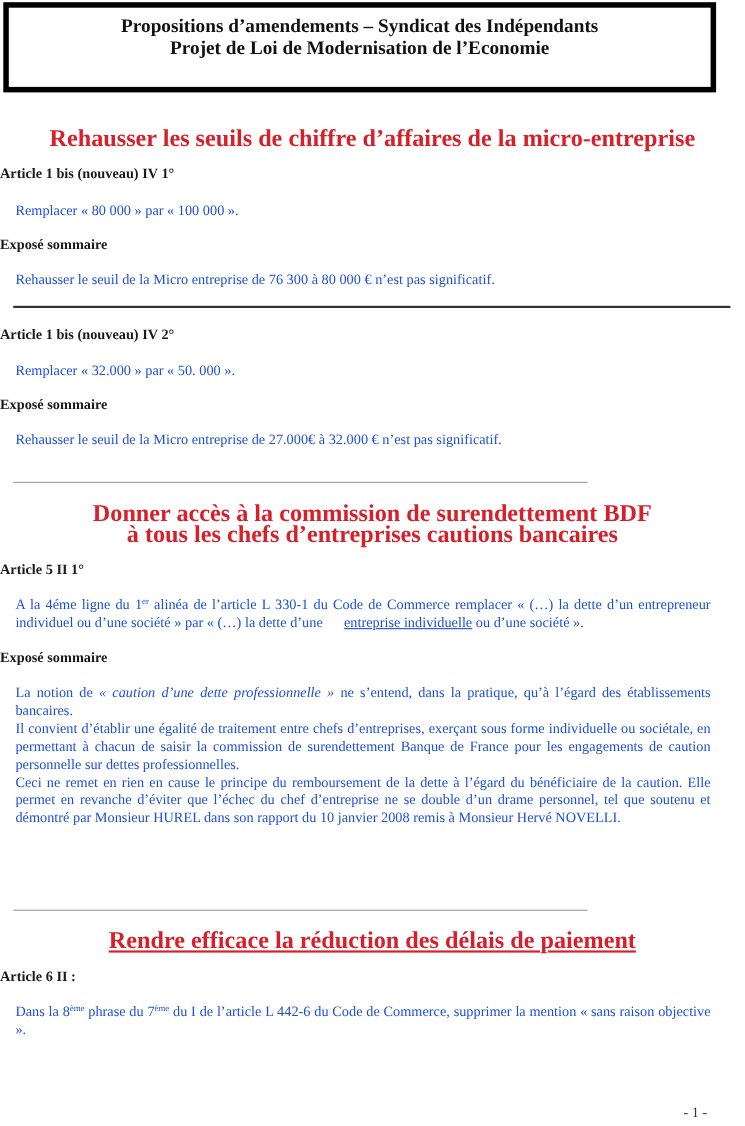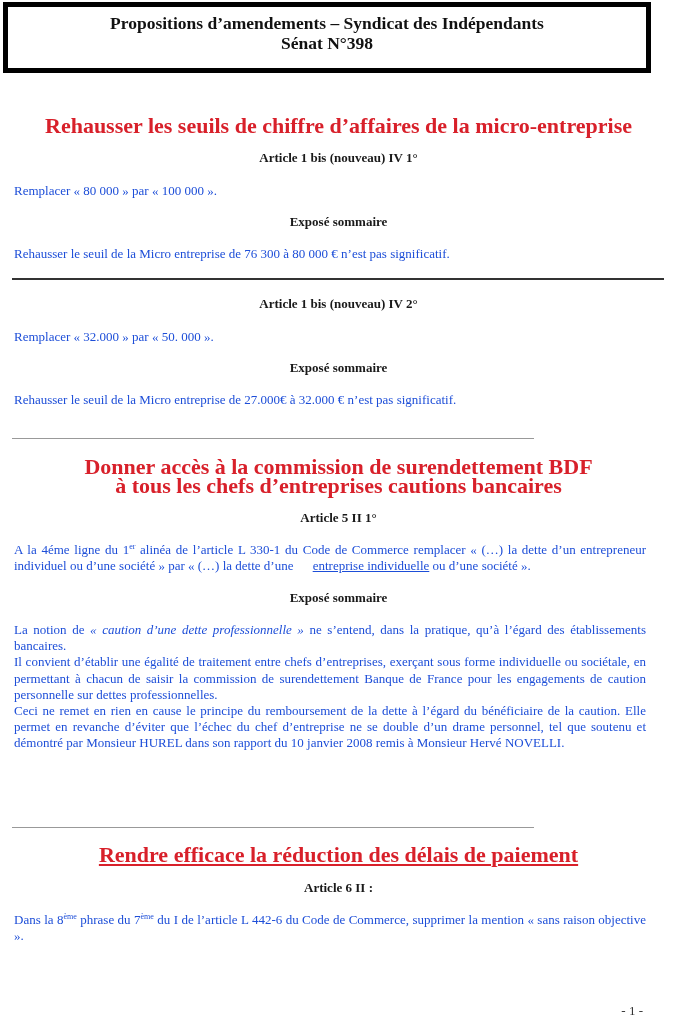--- a/index.html
+++ b/index.html
@@ -13,21 +13,21 @@
       position: relative;
       overflow: hidden;
       font-family: "Liberation Serif", "DejaVu Serif", serif;
       color: #1a1a1a;
     }
     .header-box {
       position: absolute;
       left: 3px;
       top: 2px;
       width: 648px;
-      height: 71px;
+      height: 82px;
       border: 5px solid #000000;
       box-sizing: border-box;
       text-align: center;
       background: #ffffff;
     }
     .header-line {
       font-weight: bold;
       font-size: 17.5px;
       line-height: 20px;
       color: #111111;
@@ -40,21 +40,21 @@
       text-align: center;
       color: #d8202a;
       font-weight: bold;
       font-size: 22px;
       line-height: 20px;
     }
     .article-title, .expose-title {
       position: absolute;
       left: 0;
       width: 677px;
-      text-align: center;
+      text-align: left;
       font-weight: bold;
       font-size: 13px;
       line-height: 16px;
       color: #1a1a1a;
     }
     .para {
       position: absolute;
       left: 14px;
       width: 632px;
       font-size: 13px;
@@ -86,21 +86,21 @@
     }
     sup { font-size: 8px; line-height: 0; vertical-align: 5px; }
     .u { text-decoration: underline; margin-left: 16px; }
     .i { font-style: italic; }
   </style>
 </head>
 <body>
 
 <div class="header-box">
   <div class="header-line">Propositions d’amendements – Syndicat des Indépendants</div>
-  <div class="header-line">Sénat N°398</div>
+  <div class="header-line">Projet de Loi de Modernisation de l’Economie</div>
 </div>
 
 <div class="red-title" style="top:116px;">Rehausser les seuils de chiffre d’affaires de la micro-entreprise</div>
 
 <div class="article-title" style="top:150px;">Article 1 bis (nouveau) IV 1°</div>
 <div class="para single" style="top:183px;">Remplacer « 80 000 » par « 100 000 ».</div>
 <div class="expose-title" style="top:214px;">Exposé sommaire</div>
 <div class="para single" style="top:246px;">Rehausser le seuil de la Micro entreprise de 76 300 à 80 000 € n’est pas significatif.</div>
 
 <div class="rule-thick" style="top:278px;"></div>

